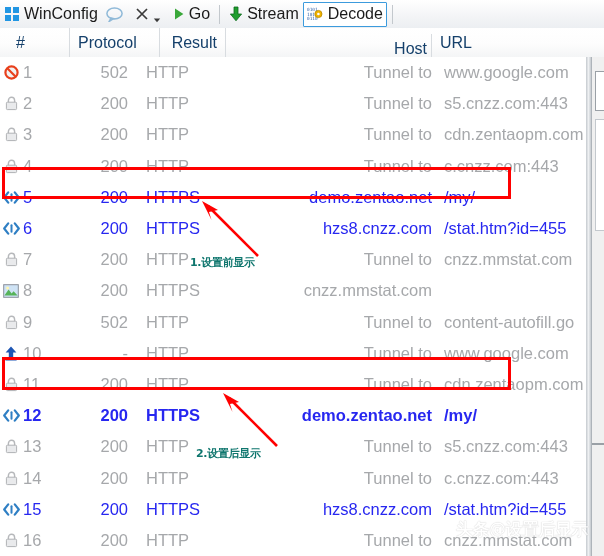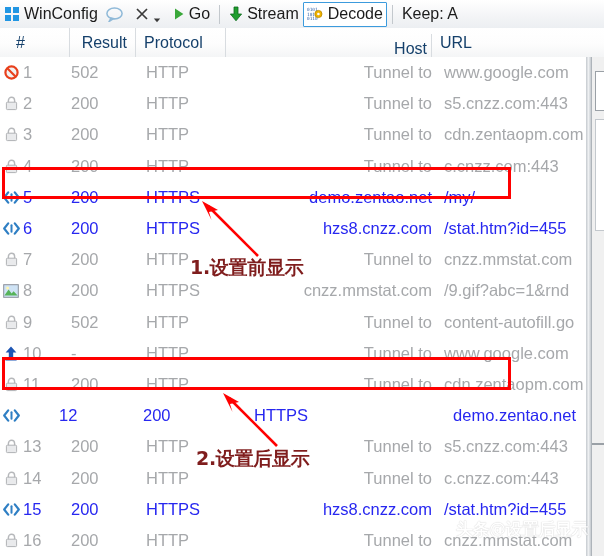--- a/index.html
+++ b/index.html
@@ -69,30 +69,30 @@
   .list{
     position:absolute;left:0;top:57px;width:586px;height:499px;
     background:#ffffff;overflow:hidden;
   }
   .row{
     position:relative;height:31.2px;display:flex;align-items:center;
     font-size:16.5px;white-space:nowrap;
   }
   .c-icon{width:22px;display:flex;align-items:center;justify-content:center;flex:none;}
   .c-num{width:48px;flex:none;padding-left:1px;}
-  .c-result{width:66px;flex:none;text-align:left;padding-right:9px;box-sizing:border-box;}
+  .c-result{width:66px;flex:none;text-align:right;padding-right:9px;box-sizing:border-box;}
   .c-proto{width:90px;flex:none;padding-left:9px;box-sizing:border-box;}
   .c-host{width:209px;flex:none;text-align:right;padding-right:4px;box-sizing:border-box;}
   .c-url{flex:1;padding-left:8px;box-sizing:border-box;overflow:hidden;}
 
   .row.gray{color:#a6a8ab;}
   .row.blue{color:#2727f0;}
   .row.blue .c-num,.row.blue .c-result,.row.blue .c-proto,
   .row.blue .c-host,.row.blue .c-url{color:#2727f0;}
-  .row.bold{font-weight:normal;gap:36px;}
+  .row.bold{font-weight:bold;}
 
   
   .ri{width:16px;height:16px;position:relative;display:block;}
   .ri-lock{width:15px;height:15px;}
   .ri-block{width:15px;height:15px;}
   .ri-code{width:17px;height:13px;}
   .ri-img{width:16px;height:14px;}
   .ri-up{width:14px;height:15px;}
 
   
@@ -118,21 +118,21 @@
 
   
   .annobox{
     position:absolute;border:3px solid #ff0000;box-sizing:border-box;
     pointer-events:none;
   }
   #annobox1{left:2px;top:167px;width:509px;height:32px;}
   #annobox2{left:2px;top:357px;width:509px;height:33px;}
 
   .annotext{
-    position:absolute;color:#7f1d1d;font-weight:bold;font-size:19px;
+    position:absolute;color:#0f766e;font-weight:bold;font-size:11px;
     font-family:"DejaVu Sans","Liberation Sans",sans-serif;
     white-space:nowrap;letter-spacing:-0.3px;
   }
   #annotext1{left:190px;top:255px;}
   #annotext2{left:196px;top:446px;}
 
   .arrow{position:absolute;pointer-events:none;}
   #arrow1{left:198px;top:200px;width:70px;height:60px;}
   #arrow2{left:219px;top:392px;width:70px;height:58px;}
 
@@ -214,29 +214,26 @@
           <text x="0" y="14.2" font-size="4.4" fill="#2b5fa8" font-family="monospace">0110</text>
           <circle cx="11.4" cy="8" r="3.6" fill="#f0b400" stroke="#b98600" stroke-width="0.8"></circle>
           <circle cx="11.4" cy="8" r="1.3" fill="#ffffff"></circle>
         </svg>
       </span>
       <span class="lbl">Decode</span>
     </div>
 
     <div class="tb-sep"></div>
 
-    <div class="tb-item">
-      <span class="lbl">Keep: A</span>
-    </div>
   </div>
 
   <div class="colhdr">
     <div class="ch num">#</div>
+    <div class="ch protocol">Protocol</div>
     <div class="ch result">Result</div>
-    <div class="ch protocol">Protocol</div>
     <div class="ch hostspace">Host</div>
     <div class="ch url">URL</div>
   </div>
 
   <div class="list" id="session-list">
       <div class="row gray">
         <div class="c-icon">
           <svg class="ri ri-block" viewBox="0 0 15 15">
             <circle cx="7.5" cy="7.5" r="6.1" fill="#f2f2f2" stroke="#e8401c" stroke-width="2.2"></circle>
             <path d="M3.3 3.3 L11.7 11.7" stroke="#e8401c" stroke-width="2.2"></path>
@@ -333,21 +330,20 @@
           <svg class="ri ri-img" viewBox="0 0 16 14">
             <rect x="0.7" y="0.7" width="14.6" height="12.6" fill="#cfe3f5" stroke="#8a9099" stroke-width="1"></rect>
             <path d="M1.4 11.6 L5.6 5.6 L8.6 9.4 L10.6 7.2 L14.6 11.6 Z" fill="#56b35a"></path>
             <circle cx="4.6" cy="3.9" r="1.5" fill="#fff6b0"></circle>
           </svg>
         </div>
         <div class="c-num">8</div>
         <div class="c-result">200</div>
         <div class="c-proto">HTTPS</div>
         <div class="c-host">cnzz.mmstat.com</div>
-        <div class="c-url">/9.gif?abc=1&amp;rnd</div>
       </div>
       <div class="row gray">
         <div class="c-icon">
           <svg class="ri ri-lock" viewBox="0 0 15 15">
             <path d="M4.4 6.4 V4.4 a3.1 3.1 0 0 1 6.2 0 V6.4" fill="none" stroke="#b6b8bb" stroke-width="1.4"></path>
             <rect x="2.4" y="6.2" width="10.2" height="7.4" rx="1" fill="#e9eaec" stroke="#b0b2b5" stroke-width="1"></rect>
           </svg>
         </div>
         <div class="c-num">9</div>
         <div class="c-result">502</div>

